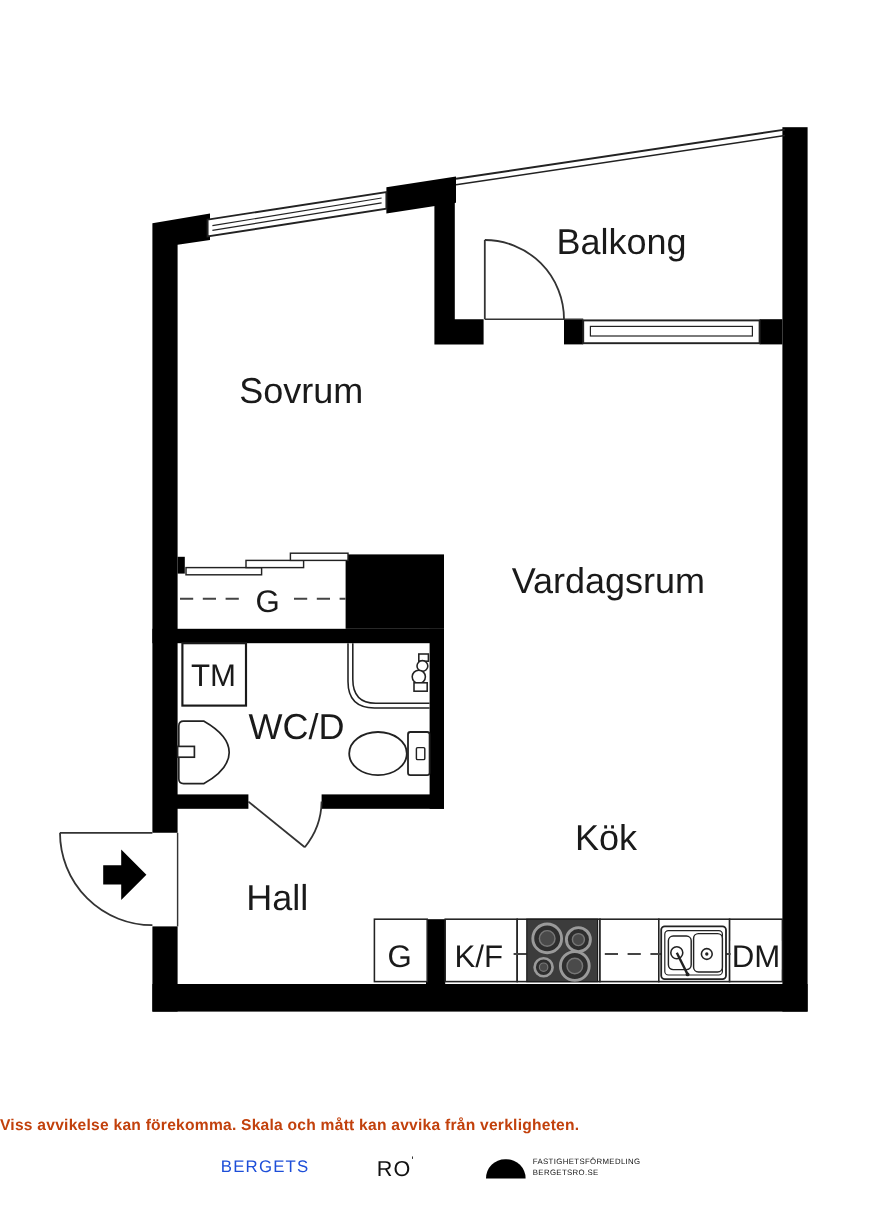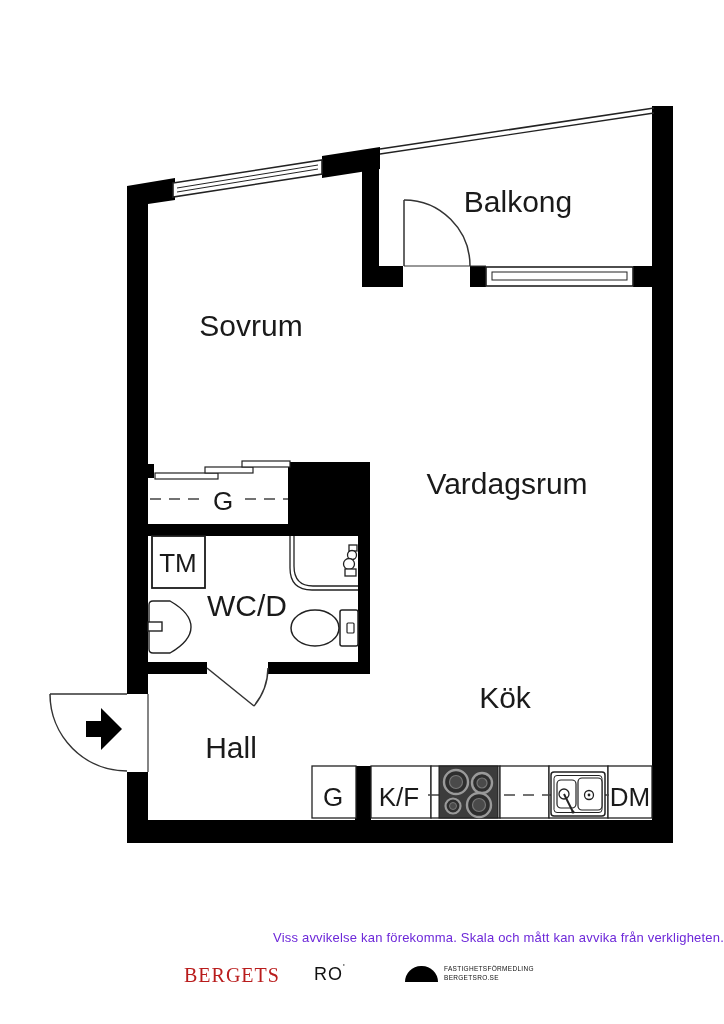--- a/index.html
+++ b/index.html
@@ -2,23 +2,23 @@
 <html><head>
 <meta charset="utf-8">
 <style>
   html,body{margin:0;padding:0;background:#ffffff;}
   .page{position:relative;width:724px;height:1024px;background:#ffffff;overflow:hidden;
         font-family:"Liberation Sans", sans-serif;}
   .plan-svg{position:absolute;left:0;top:0;}
   .room-label{font-family:"Liberation Sans",sans-serif;font-size:30px;fill:#1a1a1a;}
   .fix-label{font-family:"Liberation Sans",sans-serif;font-size:26px;fill:#1a1a1a;}
   .footer{position:absolute;left:0;top:930px;width:724px;}
-  .disclaimer{width:100%;text-align:right;font-size:13px;color:#6d28d9;letter-spacing:0.2px;}
+  .disclaimer{width:100%;text-align:left;font-size:13px;color:#c2410c;letter-spacing:0.2px;font-weight:bold;}
   .brand-row{position:absolute;left:0;top:32px;width:724px;height:28px;}
-  .brand-primary{position:absolute;left:184px;top:2px;font-size:20px;color:#b91c1c;letter-spacing:1px;font-family:Liberation Serif, serif;}
+  .brand-primary{position:absolute;left:184px;top:2px;font-size:14px;color:#1d4ed8;letter-spacing:1px;}
   .brand-secondary{position:absolute;left:314px;top:2px;font-size:18px;color:#111;letter-spacing:1px;text-align:right;}
   .brand-mark{font-size:9px;vertical-align:top;position:relative;top:-2px;}
   .logo-group{position:absolute;left:405px;top:3px;display:flex;align-items:center;}
   .logo-dome{width:33px;height:16px;background:#000;border-radius:33px 33px 0 0;margin-right:6px;}
   .logo-text{font-size:6.5px;line-height:1.35;color:#111;letter-spacing:0.3px;}
 </style>
 </head>
 <body>
 
 <div class="page">

